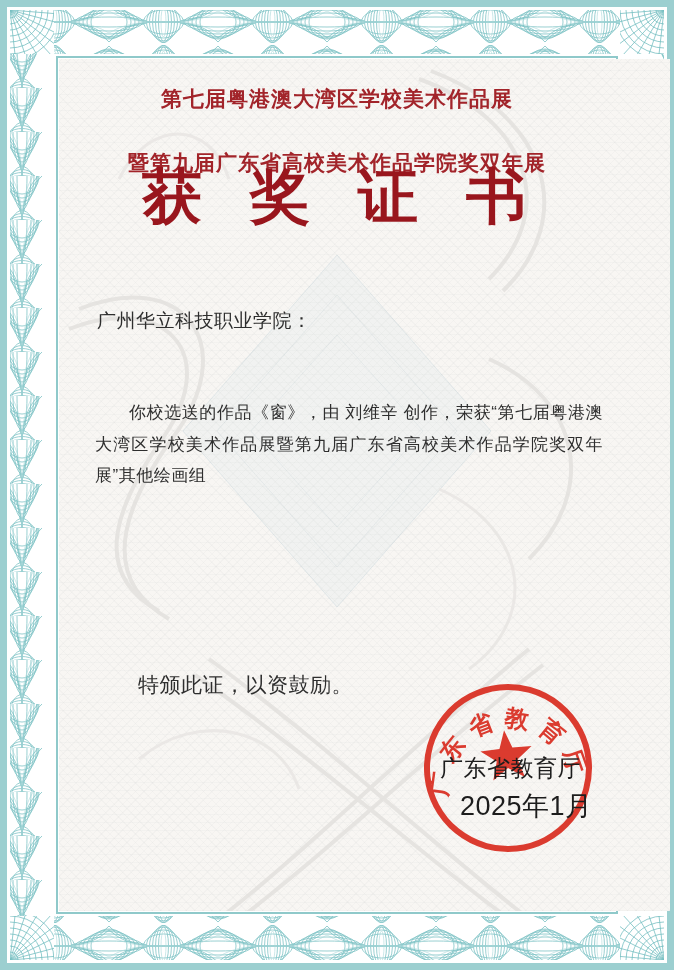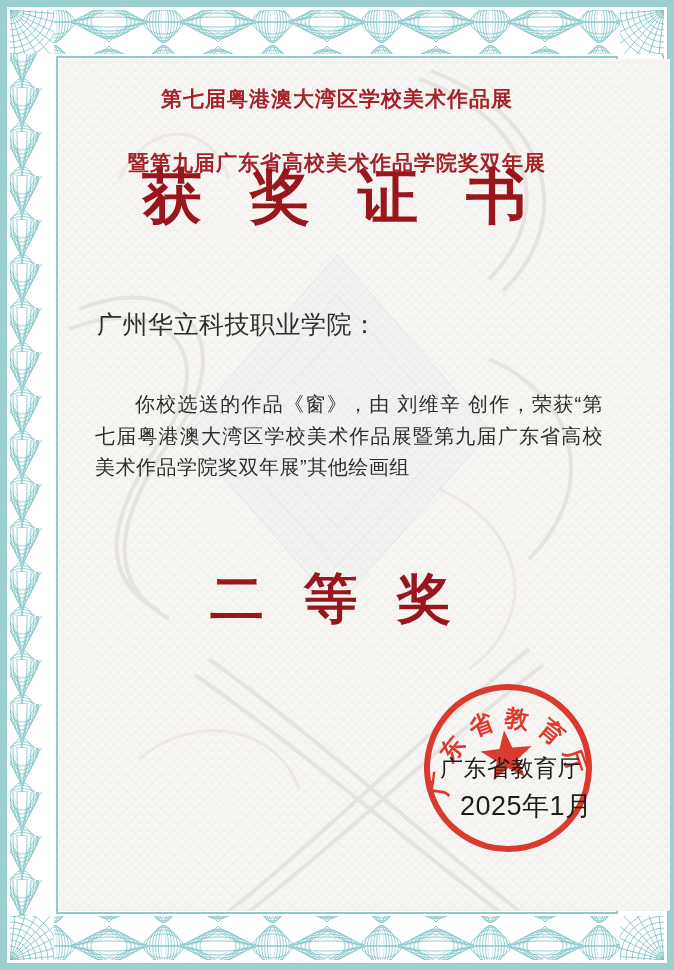--- a/index.html
+++ b/index.html
@@ -27,24 +27,24 @@
     font-family:"Liberation Serif",serif;
     font-weight:bold;color:#a2242a;font-size:21px;letter-spacing:1px;
   }
   .hdr1{top:26px;left:0;}
   .hdr2{top:62px;left:0;margin-top:28px;}
   .cert-title{
     top:110px;left:0;width:556px;text-align:center;
     font-family:Liberation Mono, monospace;font-weight:bold;
     color:#99161d;font-size:60px;letter-spacing:6px;line-height:64px;
   }
-  .recipient{top:249px;left:38px;font-size:25px;color:#2e2e2e;letter-spacing:0.5px;}
+  .recipient{top:249px;left:38px;font-size:19px;color:#2e2e2e;letter-spacing:0.5px;}
   .body-par{
-    position:absolute;top:330px;left:36px;width:508px;
-    font-size:20px;line-height:31.5px;color:#2e2e2e;
+    position:absolute;top:338px;left:36px;width:508px;
+    font-size:17px;line-height:31.5px;color:#2e2e2e;
     text-indent:2em;text-align:justify;white-space:normal;letter-spacing:0.5px;
   }
   .award{
     top:511px;left:0;width:556px;text-align:center;
     font-family:"Liberation Serif",serif;font-weight:bold;
     color:#99161d;font-size:54px;letter-spacing:13px;line-height:58px;
   }
   .closing{top:612px;left:79px;font-size:21px;color:#2e2e2e;letter-spacing:0.5px;}
   .seal{position:absolute;left:355px;top:615px;opacity:0.92;}
   .issuer{top:694px;left:381px;font-size:23px;color:#1d1d1d;z-index:5;letter-spacing:0.5px;}
@@ -175,22 +175,22 @@
 
     <div class="txt hdr hdr1">第七届粤港澳大湾区学校美术作品展</div>
     <div class="txt hdr hdr2">暨第九届广东省高校美术作品学院奖双年展</div>
 
     <div class="txt cert-title">获 奖 证 书</div>
 
     <div class="txt recipient">广州华立科技职业学院：</div>
 
     <div class="body-par">你校选送的作品《窗》，由 刘维辛 创作，荣获“第七届粤港澳大湾区学校美术作品展暨第九届广东省高校美术作品学院奖双年展”其他绘画组</div>
 
-    <div class="txt award">二 等 奖</div>
-
+
+    <div class="txt closing">特颁此证，以资鼓励。</div>
 
     <svg class="seal" width="190" height="190" viewBox="0 0 190 190">
       <defs>
         <path id="sealArc" d="M 32,115 A 62,62 0 1 1 156,115" fill="none"></path>
       </defs>
       <g transform="rotate(-6 94 94)">
         <circle cx="94" cy="94" r="81" fill="none" stroke="#d92c1f" stroke-width="6"></circle>
         <polygon fill="#d92c1f" points="86,54 92.5,72.1 111.7,72.7 96.5,84.4 101.9,102.8 86,92 70.1,102.8 75.5,84.4 60.3,72.7 79.5,72.1" transform="translate(8,2)"></polygon>
         <text font-size="24" fill="#d92c1f" font-family="Liberation Serif, serif" font-weight="bold" letter-spacing="9" text-anchor="middle">
           <textPath href="#sealArc" startOffset="50%">广东省教育厅</textPath>

